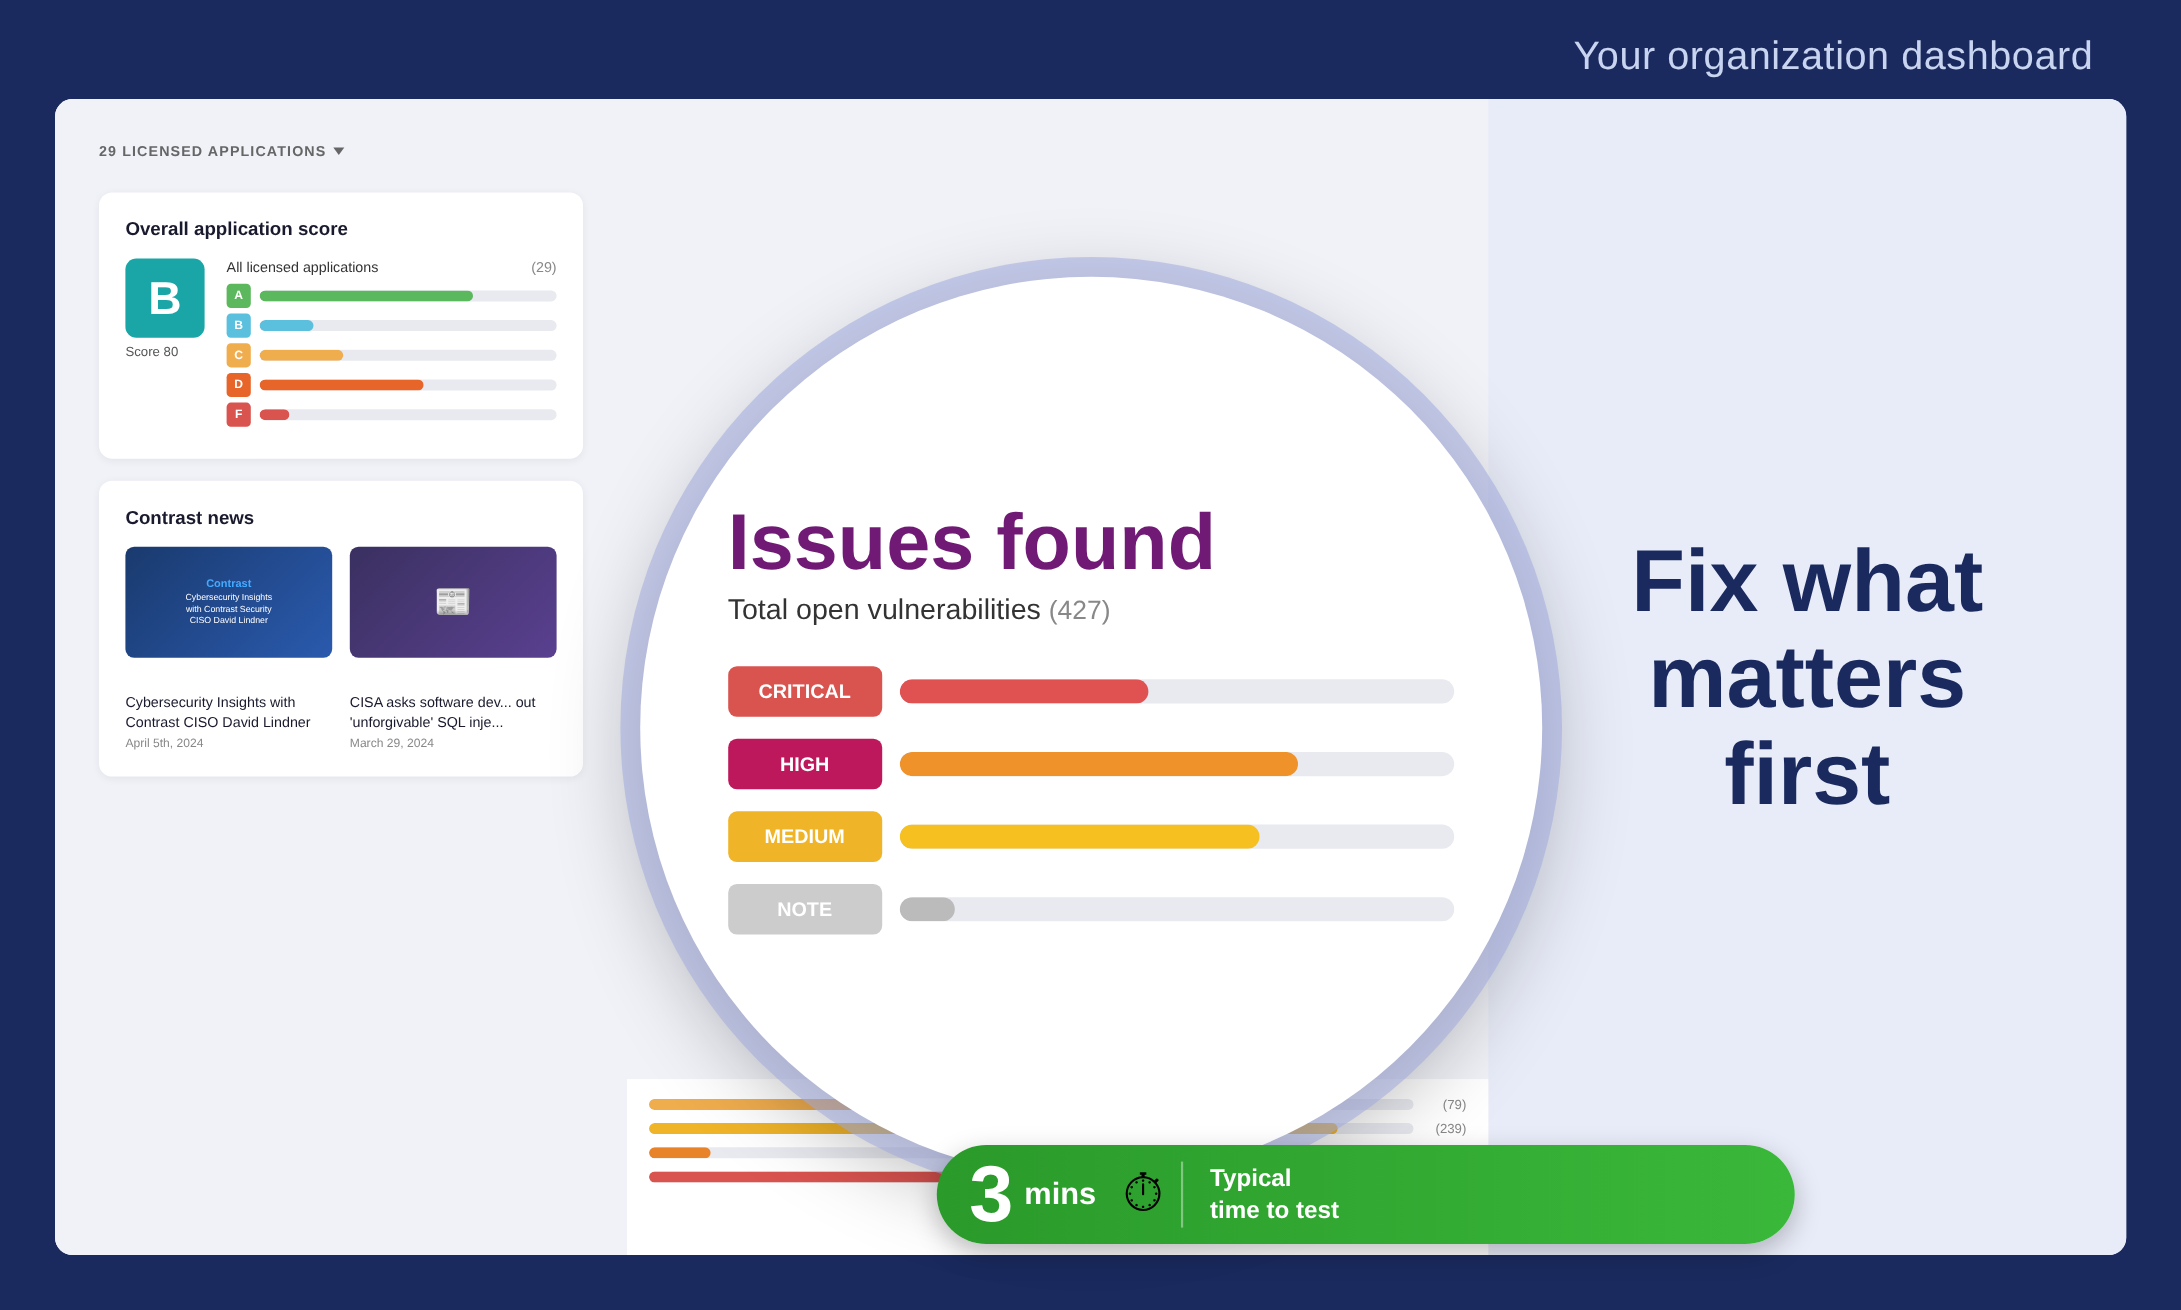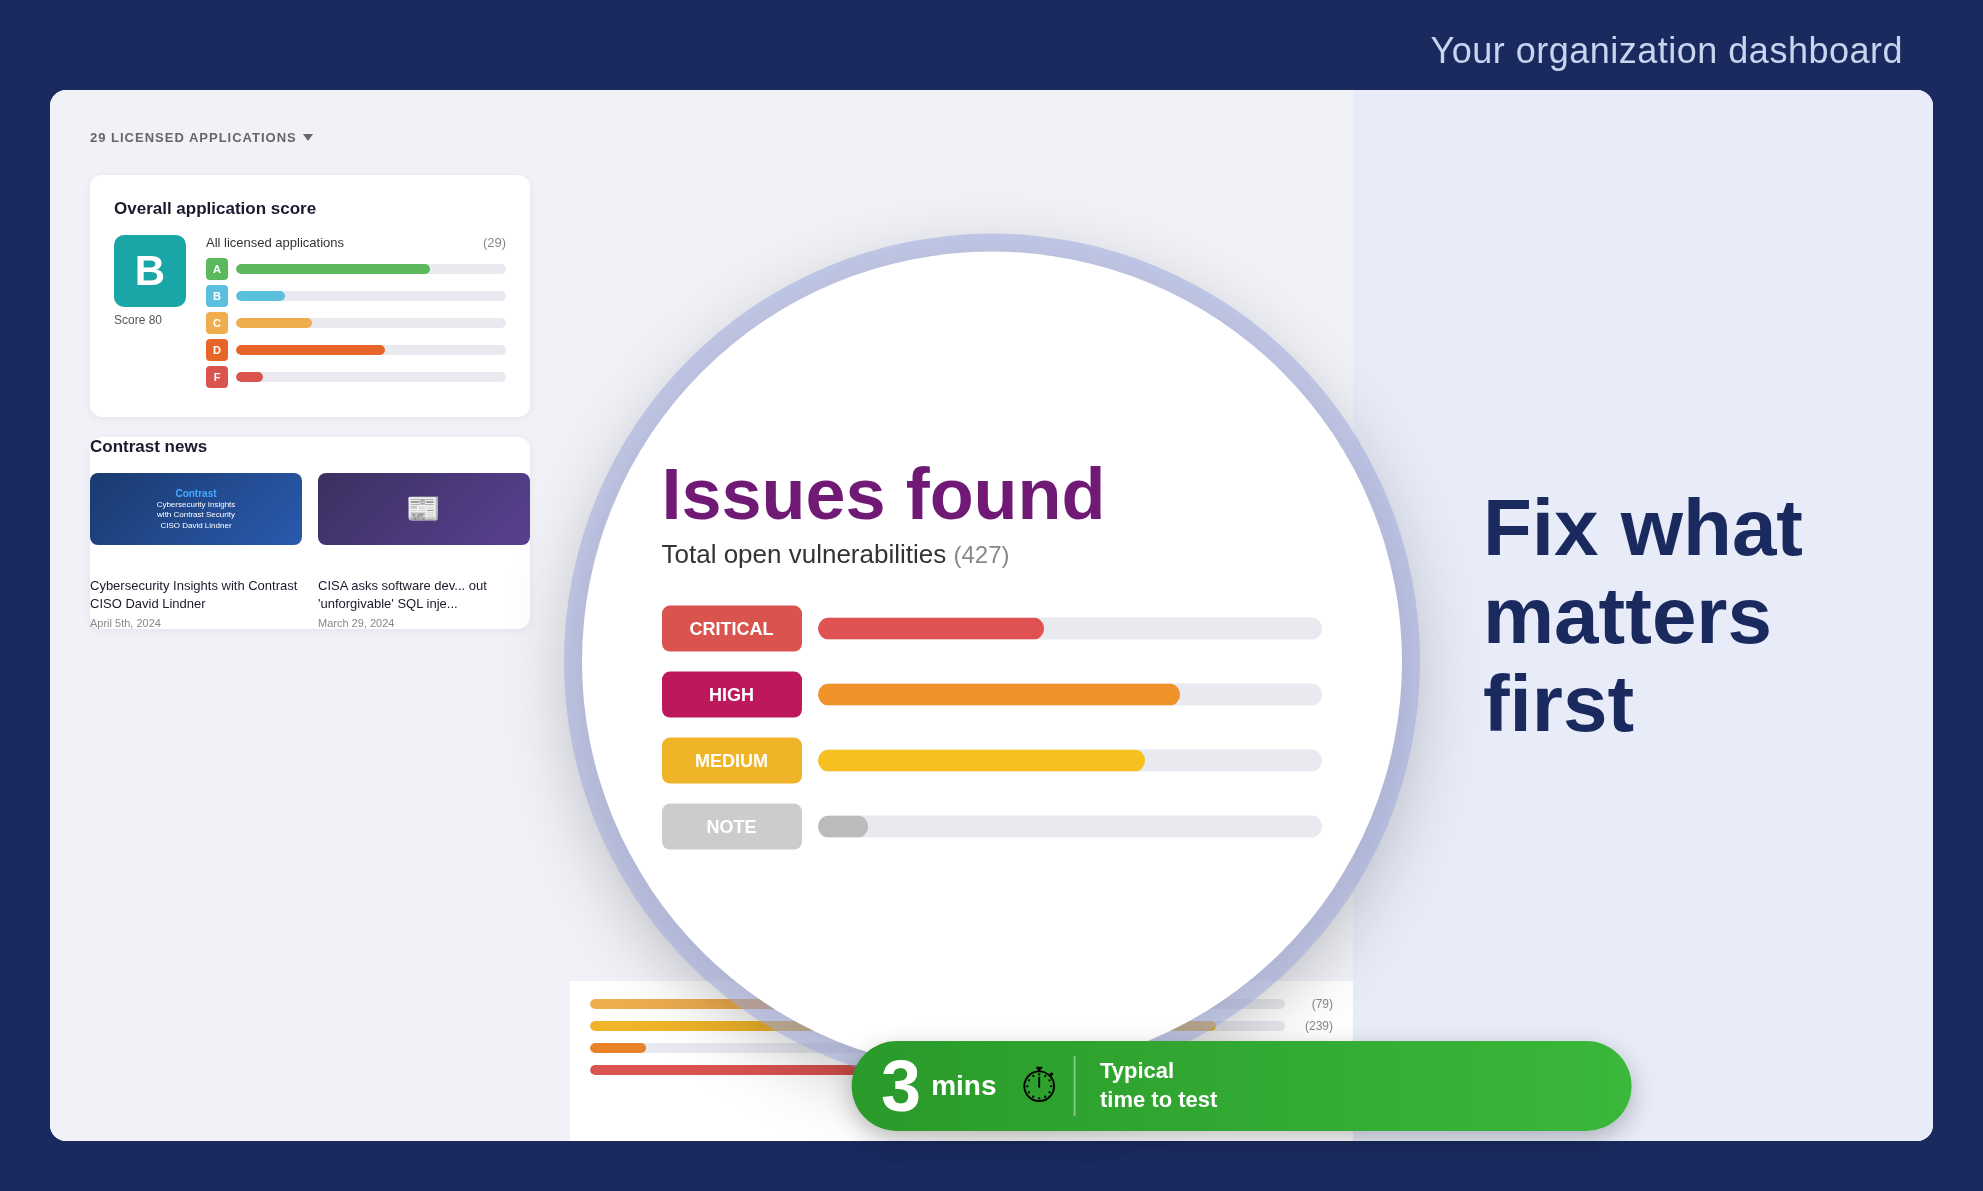--- a/index.html
+++ b/index.html
@@ -172,20 +172,21 @@
 
     .bar-fill {
       height: 100%;
       border-radius: 5px;
     }
 
     
     .news-card {
       background: white;
       border-radius: 12px;
+      padding: 24px;
       box-shadow: 0 2px 8px rgba(0,0,0,0.06);
     }
 
     .news-title {
       font-size: 17px;
       font-weight: 700;
       color: #1a1a2e;
       margin-bottom: 16px;
     }
 
@@ -193,21 +194,21 @@
       display: flex;
       gap: 16px;
     }
 
     .news-item {
       flex: 1;
     }
 
     .news-thumb {
       width: 100%;
-      height: 72px;
+      height: 101px;
       background: #2a4080;
       border-radius: 8px;
       overflow: hidden;
       display: flex;
       align-items: center;
       justify-content: center;
       position: relative;
     }
 
     .news-thumb-text {
@@ -244,21 +245,21 @@
       align-items: center;
       justify-content: center;
       padding: 40px;
     }
 
     .fix-text {
       font-size: 80px;
       font-weight: 900;
       color: #1a2a5e;
       line-height: 1.1;
-      text-align: left;
+      text-align: center;
     }
 
     
     .bottom-counts {
       position: absolute;
       bottom: 0;
       right: 580px;
       left: 520px;
       height: 160px;
       background: white;

